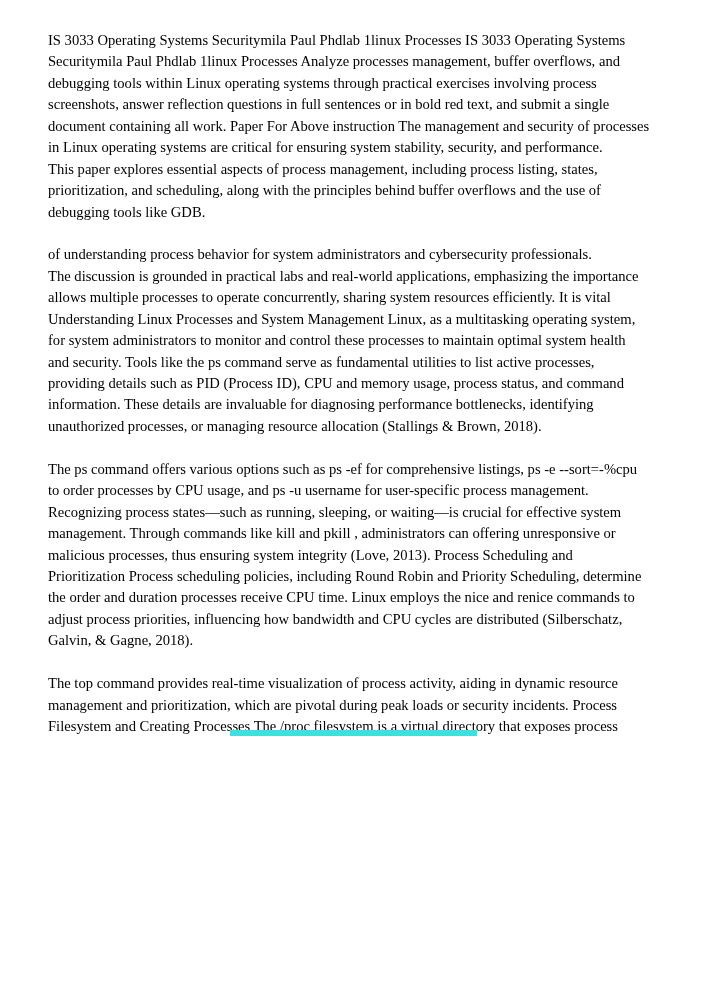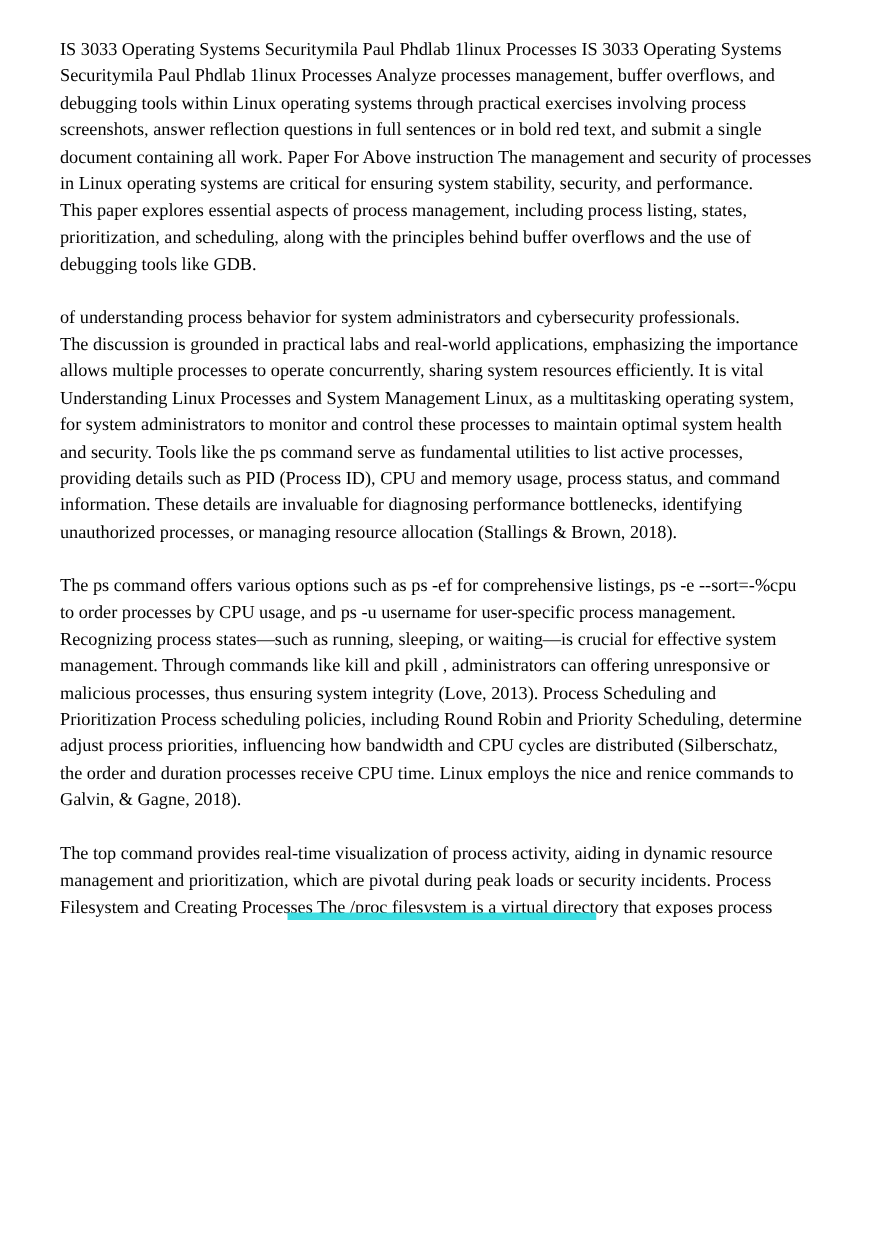--- a/index.html
+++ b/index.html
@@ -95,22 +95,22 @@
         <div class="line">information. These details are invaluable for diagnosing performance bottlenecks, identifying</div>
         <div class="line">unauthorized processes, or managing resource allocation (Stallings &amp; Brown, 2018).</div>
       </div>
     <div class="para">
         <div class="line">The ps command offers various options such as ps -ef for comprehensive listings, ps -e --sort=-%cpu</div>
         <div class="line">to order processes by CPU usage, and ps -u username for user-specific process management.</div>
         <div class="line">Recognizing process states—such as running, sleeping, or waiting—is crucial for effective system</div>
         <div class="line">management. Through commands like kill and pkill , administrators can offering unresponsive or</div>
         <div class="line">malicious processes, thus ensuring system integrity (Love, 2013). Process Scheduling and</div>
         <div class="line">Prioritization Process scheduling policies, including Round Robin and Priority Scheduling, determine</div>
+        <div class="line">the order and duration processes receive CPU time. Linux employs the nice and renice commands to</div>
         <div class="line">adjust process priorities, influencing how bandwidth and CPU cycles are distributed (Silberschatz,</div>
-        <div class="line">the order and duration processes receive CPU time. Linux employs the nice and renice commands to</div>
         <div class="line">Galvin, &amp; Gagne, 2018).</div>
       </div>
     <div class="para">
         <div class="line">The top command provides real-time visualization of process activity, aiding in dynamic resource</div>
         <div class="line">management and prioritization, which are pivotal during peak loads or security incidents. Process</div>
         <div class="line">Filesystem and Creating Processes The /proc filesystem is a virtual directory that exposes process</div>
         <div class="line">and kernel information, offering granular insights into system states. Creating new processes using</div>
         <div class="line">background operators (&amp;, nohup) enables multitasking, job management, and control in a Linux</div>
         <div class="line">environment. These primitives are foundational for process management, automation scripts, and</div>
         <div class="line">server-side operations (McKusick &amp; Neville-Neil, 2014). Buffer Overflow Vulnerabilities and Protections</div>

